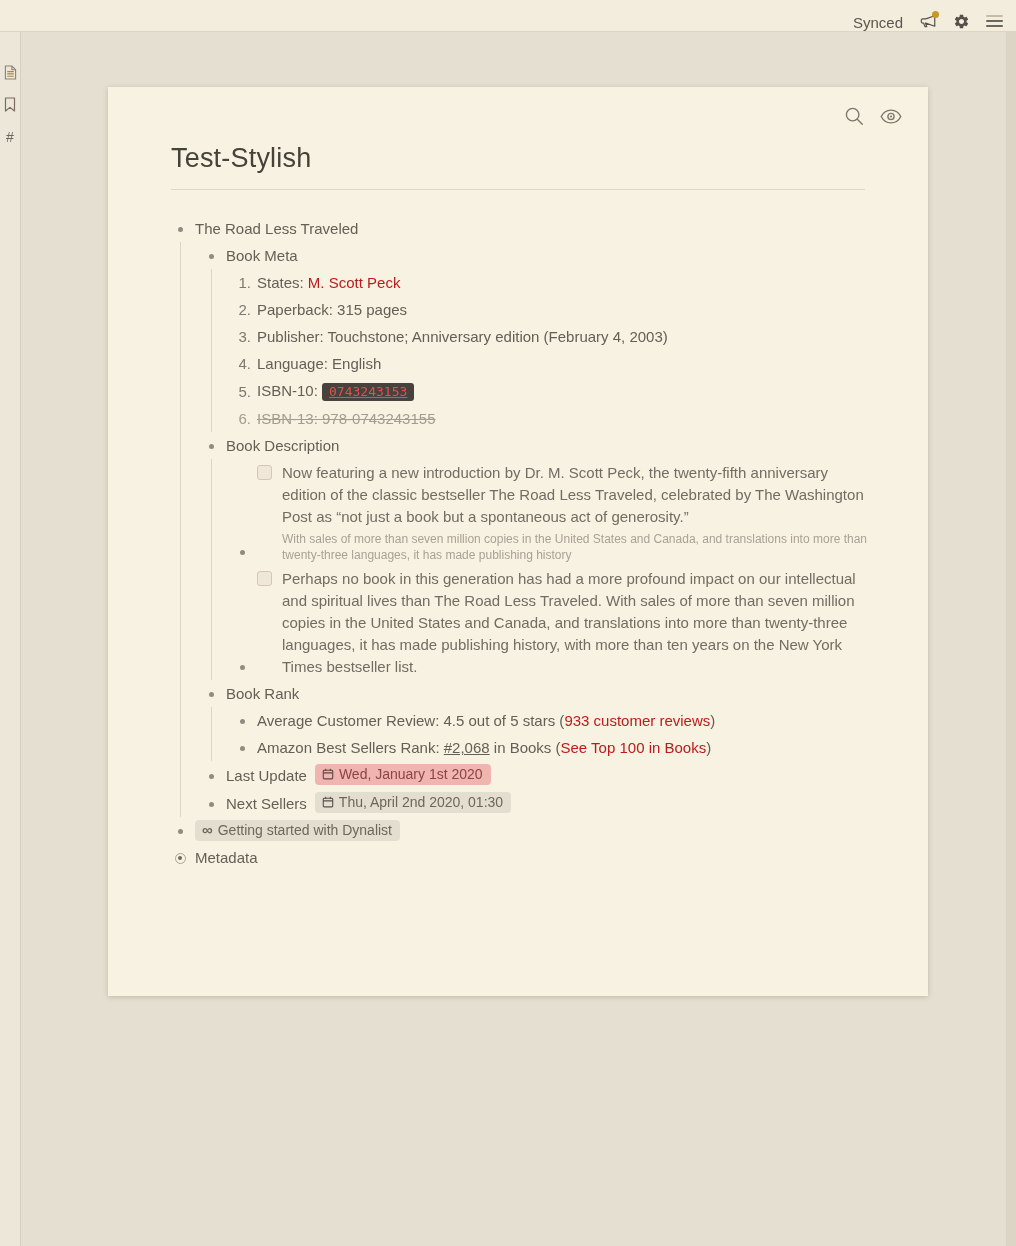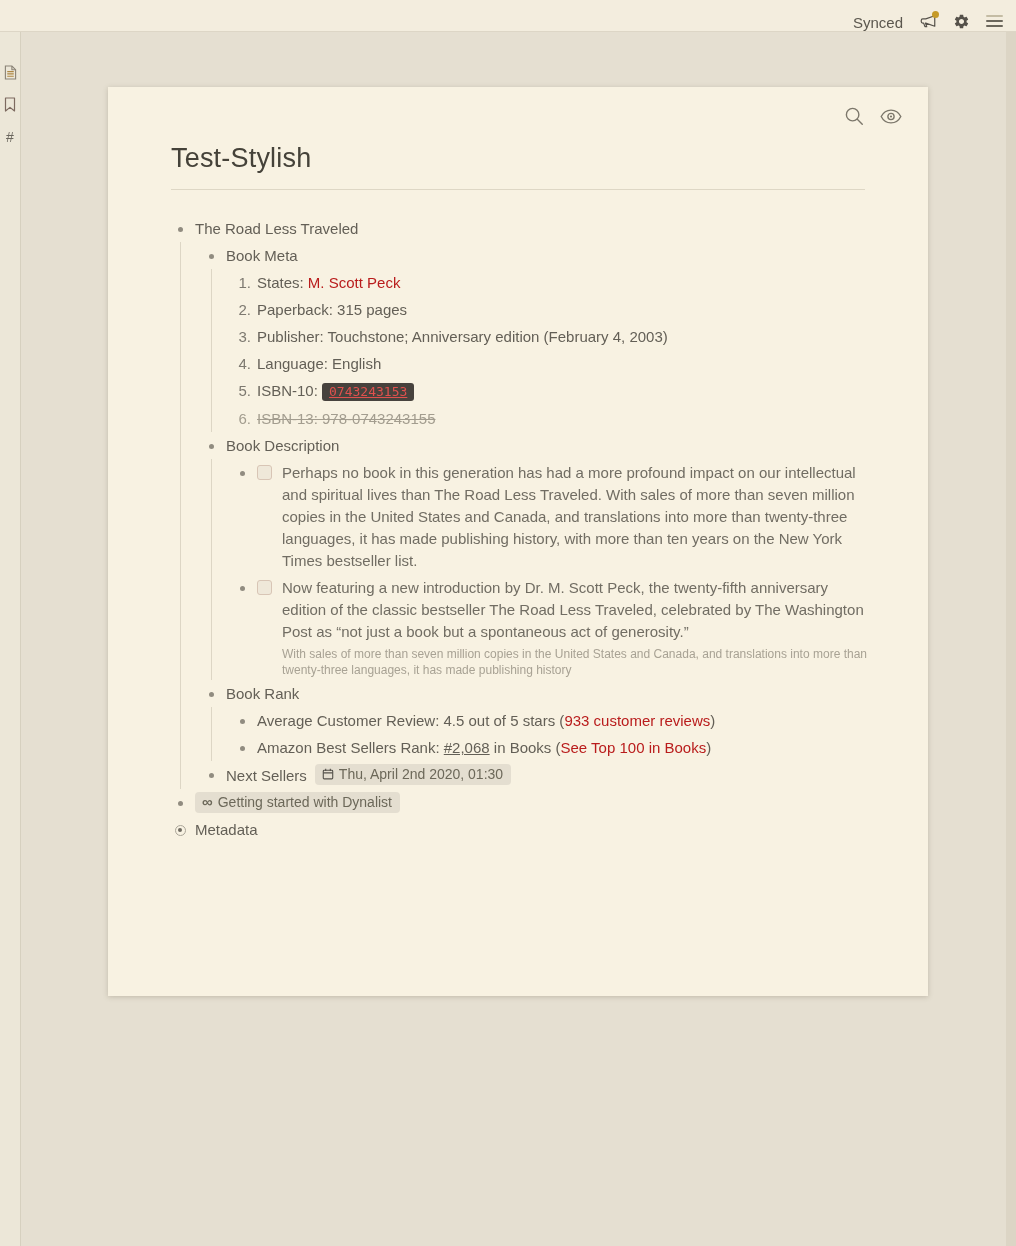--- a/index.html
+++ b/index.html
@@ -44,21 +44,21 @@
     background:#f8f2e2; box-shadow:0 1px 5px rgba(90,80,60,.25);
   }
   .card-tools { position:absolute; top:18px; right:26px; display:flex; gap:15px; align-items:center; color:#7c776b; }
   .card-tools .t-icon { width:22px; height:22px; display:flex; align-items:center; justify-content:center; cursor:pointer; }
 
   .title { margin:56px 63px 0 63px; font-size:27px; font-weight:400; color:#454239; letter-spacing:.2px; }
   .divider { margin:15px 63px 0 63px; height:1px; background:#ded7c5; }
 
   
   .outline { margin:25px 60px 0 63px; font-size:15px; line-height:22px; }
-  .row { display:flex; align-items:flex-start; padding:3px 0 2px 0; }
+  .row { display:flex; align-items:flex-end; padding:3px 0 2px 0; }
   .bullet { flex:none; width:18px; margin-right:6px; display:flex; align-items:center; justify-content:center; height:22px; cursor:pointer; }
   .dot { width:5px; height:5px; border-radius:50%; background:#918c80; }
   .bullet.num { display:block; text-align:right; color:#7d7970; }
   .bullet-ring { width:11px; height:11px; border-radius:50%; border:1px solid #aaa598; display:flex; align-items:center; justify-content:center; }
   .bullet-ring .dot { width:4px; height:4px; background:#6f6b60; }
   .children { margin-left:9px; border-left:1px solid #ddd6c5; padding-left:21px; }
   .content { flex:1 1 auto; min-width:0; color:#635f56; }
   .para .content { color:#716d63; }
   a.link { color:#b91c1c; text-decoration:none; cursor:pointer; }
 
@@ -210,31 +210,31 @@
               </span>
             <div class="content">Book Description</div>
           </div>
           <div class="children">
             <div class="row row-check para">
               <span class="bullet">
                   <span class="dot"></span>
                 </span>
               <div class="content">
                 <span class="checkbox"></span>
-                <span>Perhaps no book in this generation has had a more profound impact on our intellectual and spiritual lives than The Road Less Traveled. With sales of more than seven million copies in the United States and Canada, and translations into more than twenty-three languages, it has made publishing history, with more than ten years on the New York Times bestseller list.</span>
+                <span>Now featuring a new introduction by Dr. M. Scott Peck, the twenty-fifth anniversary edition of the classic bestseller The Road Less Traveled, celebrated by The Washington Post as “not just a book but a spontaneous act of generosity.”</span>
+                <div class="note">With sales of more than seven million copies in the United States and Canada, and translations into more than twenty-three languages, it has made publishing history</div>
               </div>
             </div>
             <div class="row row-check para">
               <span class="bullet">
                   <span class="dot"></span>
                 </span>
               <div class="content">
                 <span class="checkbox"></span>
-                <span>Now featuring a new introduction by Dr. M. Scott Peck, the twenty-fifth anniversary edition of the classic bestseller The Road Less Traveled, celebrated by The Washington Post as “not just a book but a spontaneous act of generosity.”</span>
-                <div class="note">With sales of more than seven million copies in the United States and Canada, and translations into more than twenty-three languages, it has made publishing history</div>
+                <span>Perhaps no book in this generation has had a more profound impact on our intellectual and spiritual lives than The Road Less Traveled. With sales of more than seven million copies in the United States and Canada, and translations into more than twenty-three languages, it has made publishing history, with more than ten years on the New York Times bestseller list.</span>
               </div>
             </div>
           </div>
         </div>
 
         <div class="node">
           <div class="row">
             <span class="bullet">
                 <span class="dot"></span>
               </span>
@@ -249,20 +249,36 @@
             </div>
             <div class="row">
               <span class="bullet">
                   <span class="dot"></span>
                 </span>
               <div class="content"><span>Amazon Best Sellers Rank: </span><span class="underlined">#2,068</span><span> in Books (</span><a class="link">See Top 100 in Books</a><span>)</span></div>
             </div>
           </div>
         </div>
 
+        <div class="row">
+          <span class="bullet">
+              <span class="dot"></span>
+            </span>
+          <div class="content">
+            <span>Last Update</span><span class="badge badge-date">
+                <span class="cal">
+                  <svg width="12" height="12" viewBox="0 0 14 14" fill="none" stroke="currentColor" stroke-width="1.3">
+                    <rect x="1.5" y="2.7" width="11" height="10" rx="1"></rect>
+                    <path d="M1.5 5.7h11M4.3 1v2.6M9.7 1v2.6"></path>
+                  </svg>
+                </span>
+                <span>Wed, January 1st 2020</span>
+              </span>
+          </div>
+        </div>
 
         <div class="row">
           <span class="bullet">
               <span class="dot"></span>
             </span>
           <div class="content">
             <span>Next Sellers</span><span class="badge badge-gray">
                 <span class="cal">
                   <svg width="12" height="12" viewBox="0 0 14 14" fill="none" stroke="currentColor" stroke-width="1.3">
                     <rect x="1.5" y="2.7" width="11" height="10" rx="1"></rect>

